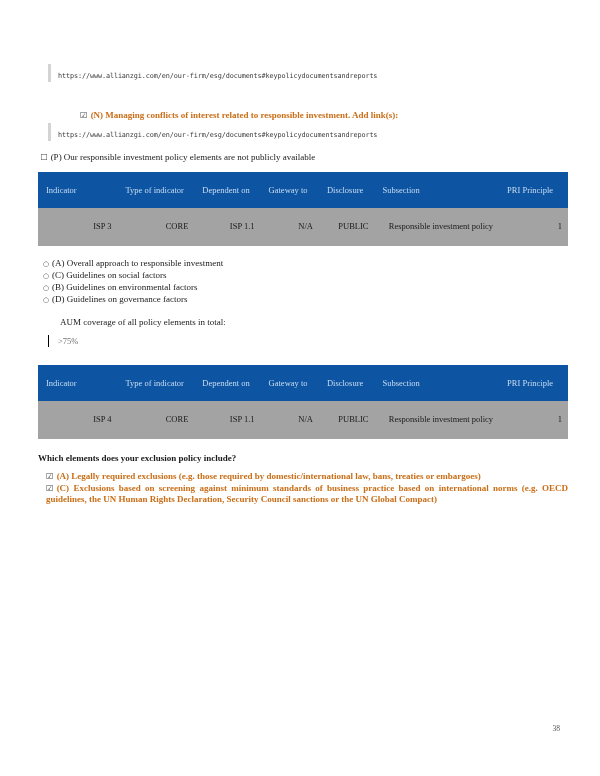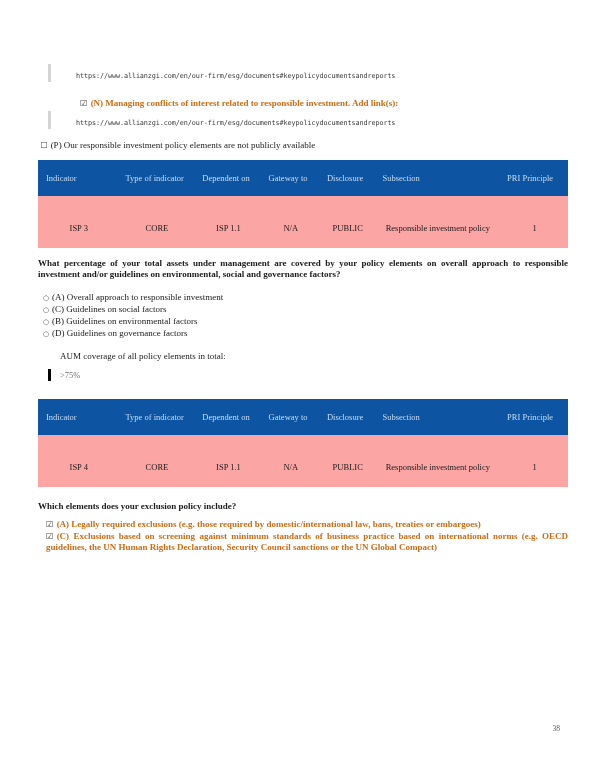--- a/index.html
+++ b/index.html
@@ -13,21 +13,21 @@
   }
   .content{
     padding:64px 32px 0 38px;
     box-sizing:border-box;
     width:600px;
   }
   
   .quote{
     margin-left:10px;
     border-left:3px solid #d4d4d4;
-    padding-left:25px;
+    padding-left:7px;
     margin-bottom:2px;
   }
   .url{
     font-family:"DejaVu Sans Mono", monospace;
     font-size:6.8px;
     letter-spacing:-0.1px;
     color:#3a3a3a;
     text-decoration:none;
     line-height:12px;
   }
@@ -38,44 +38,44 @@
     line-height:11.5px;
   }
   .cbline .box{
     font-family:"DejaVu Sans", sans-serif;
     font-size:8.5px;
     color:#4a4a4a;
     margin-right:3px;
   }
   .orange-text{color:#c96e17;font-weight:700;}
   .black-text{color:#1a1a1a;}
-  .mt12{margin-top:16px;padding-left:40px;}
+  .mt12{margin-top:28px;padding-left:40px;}
   
   table.ind{
     border-collapse:collapse;
     width:530px;
     table-layout:fixed;
     font-size:8.5px;
   }
   table.ind th{
     background:#0d55a3;
     color:#c9dcf0;
     font-weight:400;
     text-align:left;
     vertical-align:middle;
     padding:5px 6px 5px 8px;
     height:26px;
     line-height:10.5px;
   }
   table.ind td{
-    background:#fca5a5;
+    background:#a3a3a3;
     color:#1a1a1a;
-    text-align:center;
+    text-align:right;
     vertical-align:middle;
-    padding:18px 6px 6px 8px;
+    padding:4px 6px 6px 8px;
     height:28px;
     line-height:10.5px;
   }
   col.c1{width:15%;} col.c2{width:14.5%;} col.c3{width:12.5%;}
   col.c4{width:11%;} col.c5{width:10.5%;} col.c6{width:23.5%;} col.c7{width:13%;}
   
   .question{
     font-weight:700;
     font-size:9px;
     line-height:11px;
@@ -98,21 +98,21 @@
   }
   .aum-label{
     font-weight:400;
     font-size:9px;
     margin-left:22px;
     margin-top:11px;
   }
   .aum-quote{
     margin-left:10px;
     margin-top:8px;
-    border-left:3px solid #000000;
+    border-left:1px solid #000000;
     padding-left:9px;
   }
   .aum-value{
     font-size:8.5px;
     color:#6e6e6e;
     line-height:12px;
   }
   .spacer18{height:18px;}
   
   .exlist{margin-top:7px;width:530px;}
@@ -187,21 +187,20 @@
         <td>CORE</td>
         <td>ISP 1.1</td>
         <td>N/A</td>
         <td>PUBLIC</td>
         <td>Responsible investment policy</td>
         <td>1</td>
       </tr>
     </tbody>
   </table>
 
-  <div class="question">What percentage of your total assets under management are covered by your policy elements on overall approach to responsible investment and/or guidelines on environmental, social and governance factors?</div>
 
   <div class="optlist">
     <div class="opt"><span class="bullet">○</span><span>(A) Overall approach to responsible investment</span></div>
     <div class="opt"><span class="bullet">○</span><span>(C) Guidelines on social factors</span></div>
     <div class="opt"><span class="bullet">○</span><span>(B) Guidelines on environmental factors</span></div>
     <div class="opt"><span class="bullet">○</span><span>(D) Guidelines on governance factors</span></div>
   </div>
 
   <div class="aum-label">AUM coverage of all policy elements in total:</div>
   <div class="aum-quote">

